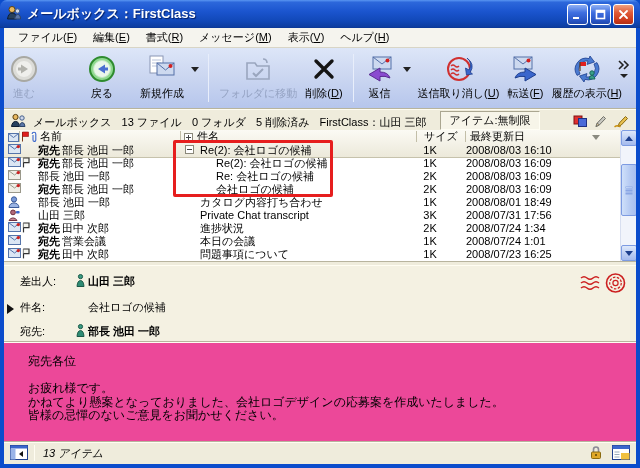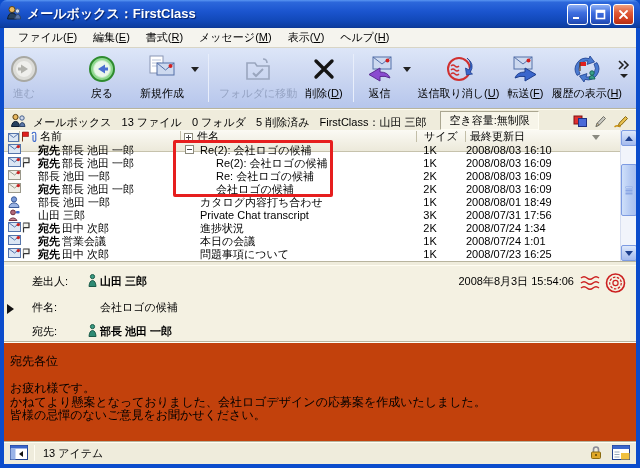--- a/index.html
+++ b/index.html
@@ -41,21 +41,21 @@
   
   .infobar{position:absolute;left:4px;top:108px;right:4px;height:22px;background:#efecdc;
     border-top:1px solid #b8b49e;box-shadow:inset 0 1px 0 #fffdf2;
     display:flex;align-items:flex-end;padding:0 6px;white-space:nowrap;}
   .infobar .gap{width:10px;}
   .quotabox{background:#f7f5e9;border:1px solid;border-color:#aaa690 #fffef4 #fffef4 #aaa690;
     padding:1px 8px;margin-left:14px;}
   .inforight{margin-left:auto;display:flex;align-items:center;gap:6px;}
   
   .listwrap{position:absolute;left:4px;top:130px;right:4px;height:131px;background:#fff;overflow:hidden;}
-  .listheader{position:absolute;left:0;top:0;right:16px;height:22px;
+  .listheader{position:absolute;left:0;top:0;right:16px;height:28px;
     background:linear-gradient(180deg,#fbfaf4 0%,#ece9da 100%);
     border-bottom:1px solid #c6c2ac;}
   .lh{position:absolute;top:0;line-height:13px;white-space:nowrap;}
   .vline{position:absolute;top:1px;height:11px;width:1px;background:#c2bea8;}
   .sortbtn{position:absolute;right:17px;top:1px;width:14px;height:12px;display:flex;align-items:center;justify-content:center;}
   .sortbtn span{width:0;height:0;border-left:4px solid transparent;border-right:4px solid transparent;border-top:5px solid #8a8a80;}
   .lrow{position:absolute;left:0;right:16px;height:13px;line-height:13px;white-space:nowrap;}
   .lrow span{position:absolute;top:0;line-height:13px;text-align:center;}
   .ci{left:4px;top:1px;} .cf{left:18px;top:1px;}
   .cto{left:34px;font-weight:bold;}
@@ -77,36 +77,36 @@
     background:linear-gradient(90deg,#cfe0fa,#b4c9f2 60%,#a8bff0);border:1px solid #7d9be2;border-radius:2px;}
   .sthumb:after{content:"";position:absolute;left:4px;right:4px;top:22px;height:1px;
     box-shadow:0 0 0 .5px #8aa6e4,0 3px 0 .5px #8aa6e4,0 6px 0 .5px #8aa6e4;}
   
   .annot{position:absolute;left:173px;top:140px;width:160px;height:57px;
     border:3px solid #e61e1e;border-radius:2px;z-index:60;pointer-events:none;}
   
   .splitter{position:absolute;left:4px;top:261px;right:4px;height:5px;background:#efecdc;
     border-top:1px solid #b8b49e;border-bottom:1px solid #fffdf2;}
   .prevhead{position:absolute;left:4px;top:266px;right:4px;height:75px;background:#f4f1e2;}
-  .pfield{position:absolute;left:12px;right:0;height:16px;line-height:16px;}
+  .pfield{position:absolute;left:0;right:0;height:16px;line-height:16px;}
   .plabel{position:absolute;left:16px;}
   .picon{position:absolute;left:72px;top:1px;}
   .pvalue{position:absolute;left:84px;}
   .pvalue.b{font-weight:bold;}
   .pdate{position:absolute;right:62px;}
   .pstamp{position:absolute;right:10px;top:-2px;}
   .collapse{position:absolute;left:3px;top:38px;width:0;height:0;
     border-top:5px solid transparent;border-bottom:5px solid transparent;border-left:7px solid #111;}
-  .prevbody{position:absolute;left:4px;top:341px;right:4px;height:100px;background:#c2410c;
+  .prevbody{position:absolute;left:4px;top:341px;right:4px;height:100px;background:#ec4899;
     border-top:1px solid #b8b49e;box-shadow:inset 0 1px 0 #fffdf2;
-    padding:13px 0 0 6px;font-size:12px;line-height:13.5px;white-space:pre-line;}
+    padding:13px 0 0 24px;font-size:12px;line-height:13.5px;white-space:pre-line;}
   
   .statusbar{position:absolute;left:4px;top:441px;right:4px;height:23px;background:#efecdc;
     border-top:1px solid #b8b49e;box-shadow:inset 0 1px 0 #fffdf2;
-    display:flex;align-items:center;padding:0 6px;}
+    display:flex;align-items:center;padding:0 6px;font-style:italic;}
   .statussep{width:1px;height:16px;background:#b8b49e;border-right:1px solid #fffdf2;margin:0 8px 0 6px;}
   .statusright{margin-left:auto;display:flex;align-items:center;gap:10px;}
   u{text-decoration:underline;}
 </style>
 </head>
 <body>
 
 <div class="window">
 
   <div class="titlebar">
@@ -269,21 +269,21 @@
     </span>
     <span>メールボックス</span>
       <span class="gap"></span>
     <span>13 ファイル</span>
       <span class="gap"></span>
     <span>0 フォルダ</span>
       <span class="gap"></span>
     <span>5 削除済み</span>
       <span class="gap"></span>
     <span>FirstClass：山田 三郎</span>
-    <span class="quotabox">空き容量:無制限</span>
+    <span class="quotabox">アイテム:無制限</span>
     <span class="inforight">
       <span>
         <svg width="15" height="13" viewBox="0 0 15 13">
           <rect x="1" y="1" width="8" height="8" fill="#e03030" stroke="#801010"></rect>
           <rect x="5.5" y="3.5" width="8" height="8" fill="#4a6ad8" stroke="#203080"></rect>
         </svg>
       </span>
       <span>
         <svg width="13" height="13" viewBox="0 0 13 13">
           <path d="M2 11.5 L3.3 8 L9.5 1.5 L11.5 3.5 L5.3 10 Z" fill="#c8c8c0" stroke="#707068"></path>
@@ -477,21 +477,20 @@
     <span class="collapse"></span>
     <div class="pfield" style="top:7px">
       <span class="plabel">差出人:</span>
       <span class="picon">
         <svg width="9" height="13" viewBox="0 0 9 13">
             <circle cx="4.5" cy="2.6" r="2.1" fill="#3a9a82" stroke="#1a5a48"></circle>
             <path d="M1 12.5 q0.5 -6 3.5 -6 q3 0 3.5 6 Z" fill="#2e8b74" stroke="#1a5a48"></path>
           </svg>
       </span>
       <span class="pvalue b">山田 三郎</span>
-      <span class="pdate">2008年8月3日 15:54:06</span>
       <span class="pstamp">
         <svg width="46" height="24" viewBox="0 0 46 24">
           <path d="M1 7 q3 -2.6 6 0 t6 0 t6 0 M1 12 q3 -2.6 6 0 t6 0 t6 0 M1 17 q3 -2.6 6 0 t6 0 t6 0" fill="none" stroke="#cc2020" stroke-width="1.5"></path>
           <circle cx="35.5" cy="12" r="9" fill="none" stroke="#cc2020" stroke-width="1.6"></circle>
           <circle cx="35.5" cy="12" r="5.8" fill="none" stroke="#cc2020" stroke-width="1.2" stroke-dasharray="2.5 1.5"></circle>
           <circle cx="35.5" cy="12" r="2.6" fill="none" stroke="#cc2020" stroke-width="1.2"></circle>
         </svg>
       </span>
     </div>
     <div class="pfield" style="top:33px">

